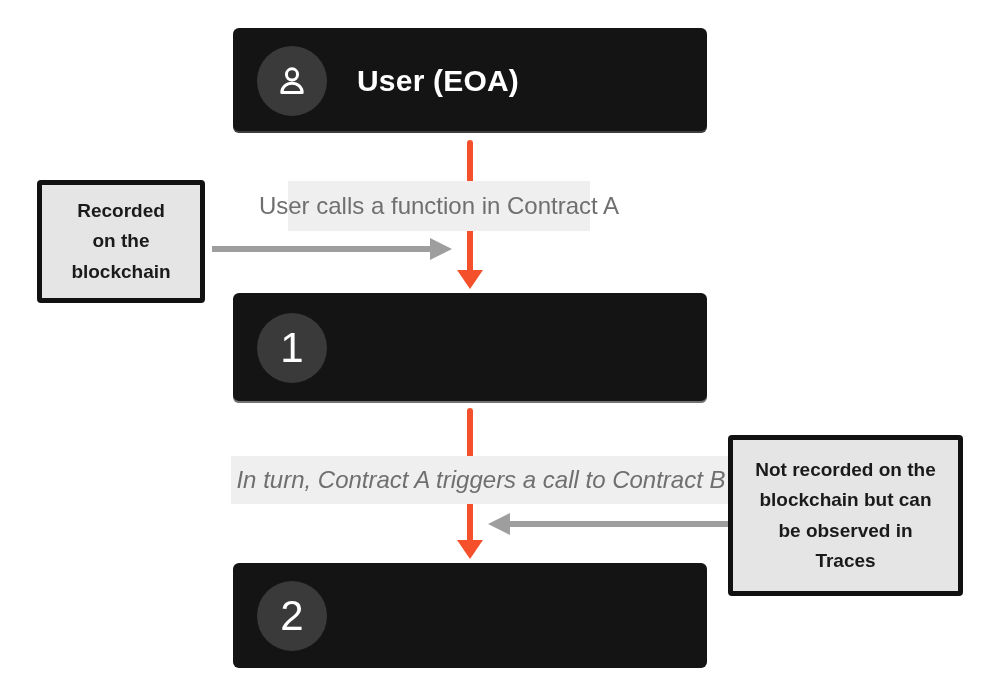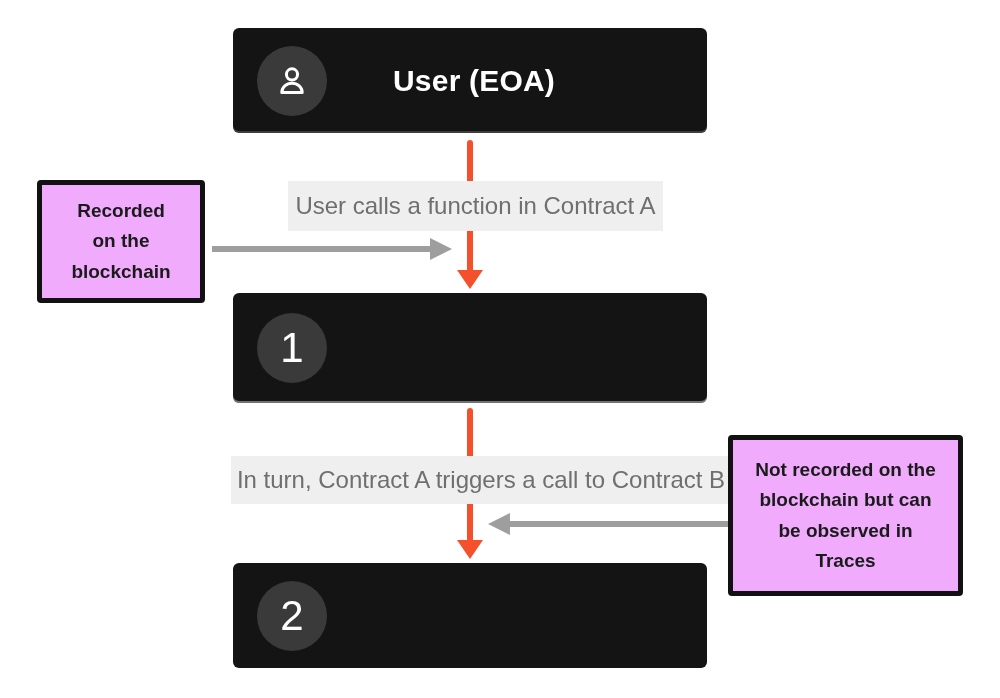--- a/index.html
+++ b/index.html
@@ -19,21 +19,20 @@
   .node {
     position: absolute;
     left: 233px;
     width: 474px;
     background: #141414;
     border-radius: 6px;
     display: flex;
     align-items: center;
     box-sizing: border-box;
     padding-left: 24px;
-    gap: 36px;
   }
   .node-user      { top: 28px;  height: 105px; box-shadow: inset 0 -2px 0 rgba(255,255,255,.18); }
   .node-contract-a{ top: 293px; height: 110px; box-shadow: inset 0 -2px 0 rgba(255,255,255,.40); }
   .node-contract-b{ top: 563px; height: 105px; }
   .node .bubble {
     width: 70px;
     height: 70px;
     border-radius: 50%;
     background: #3a3a3a;
     display: flex;
@@ -81,22 +80,22 @@
     background: #efefef;
     color: #6f6f6f;
     font-size: 24px;
     font-weight: 400;
     display: flex;
     align-items: center;
     justify-content: center;
     z-index: 2;
     white-space: nowrap;
   }
-  .edge-label-1 { left: 288px; top: 181px; width: 375px; height: 50px; }
-  .edge-label-2 { left: 231px; top: 456px; width: 500px; height: 48px; }
+  .edge-label-1 { left: 288px; top: 181px; width: 302px; height: 50px; }
+  .edge-label-2 { left: 231px; top: 456px; width: 500px; height: 48px; font-style: italic; }
   
   .g-line {
     position: absolute;
     height: 6px;
     background: #9e9e9e;
     z-index: 1;
   }
   .g-head {
     position: absolute;
     width: 0; height: 0;
@@ -104,21 +103,21 @@
     border-bottom: 11px solid transparent;
     z-index: 1;
   }
   .g-line-left  { left: 212px; top: 246px; width: 218px; }
   .g-head-left  { left: 430px; top: 238px; border-left: 22px solid #9e9e9e; }
   .g-line-right { left: 510px; top: 521px; width: 218px; }
   .g-head-right { left: 488px; top: 513px; border-right: 22px solid #9e9e9e; }
   
   .note {
     position: absolute;
-    background: #f0abfc;
+    background: #e5e5e5;
     border: 5px solid #111111;
     border-radius: 4px;
     box-sizing: border-box;
     display: flex;
     align-items: center;
     justify-content: center;
     text-align: center;
     z-index: 3;
   }
   .note .note-text {

